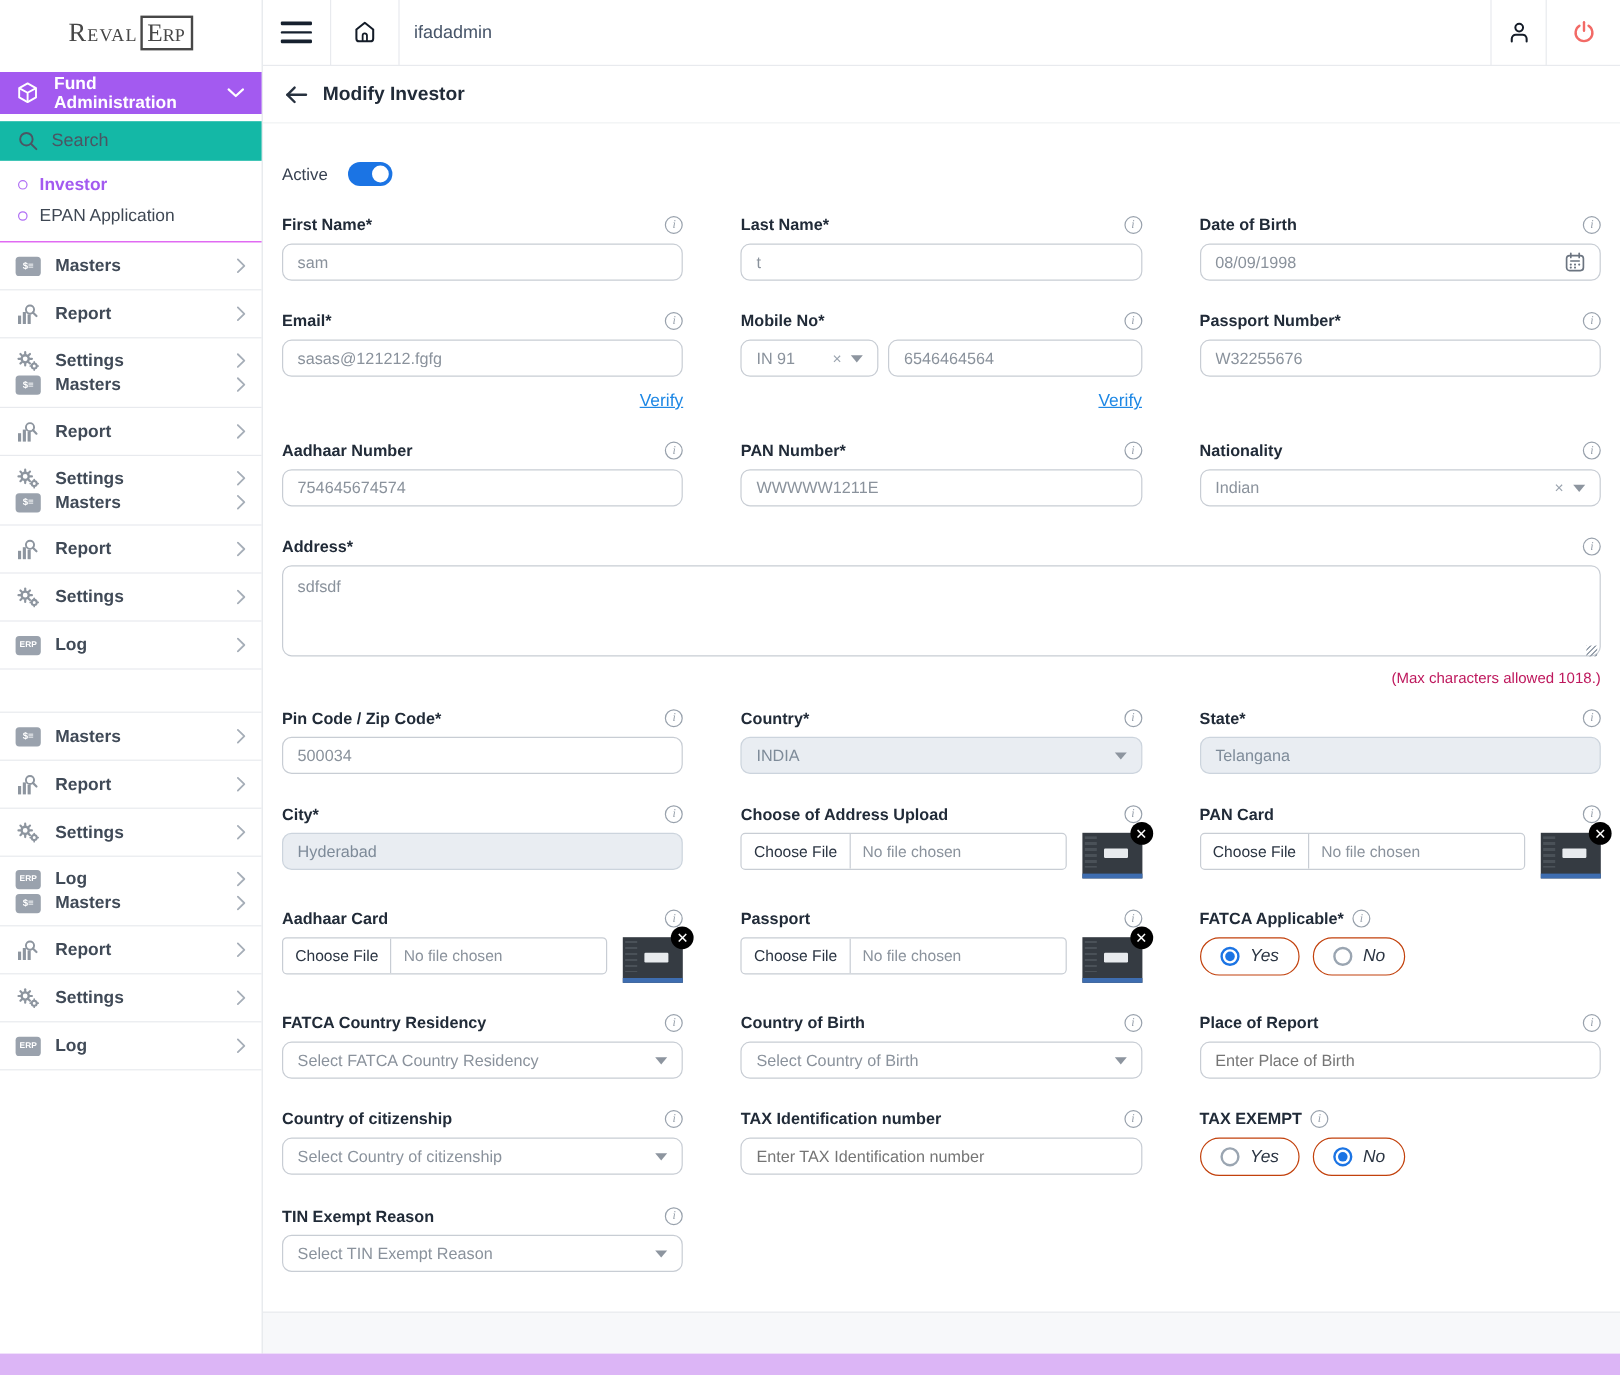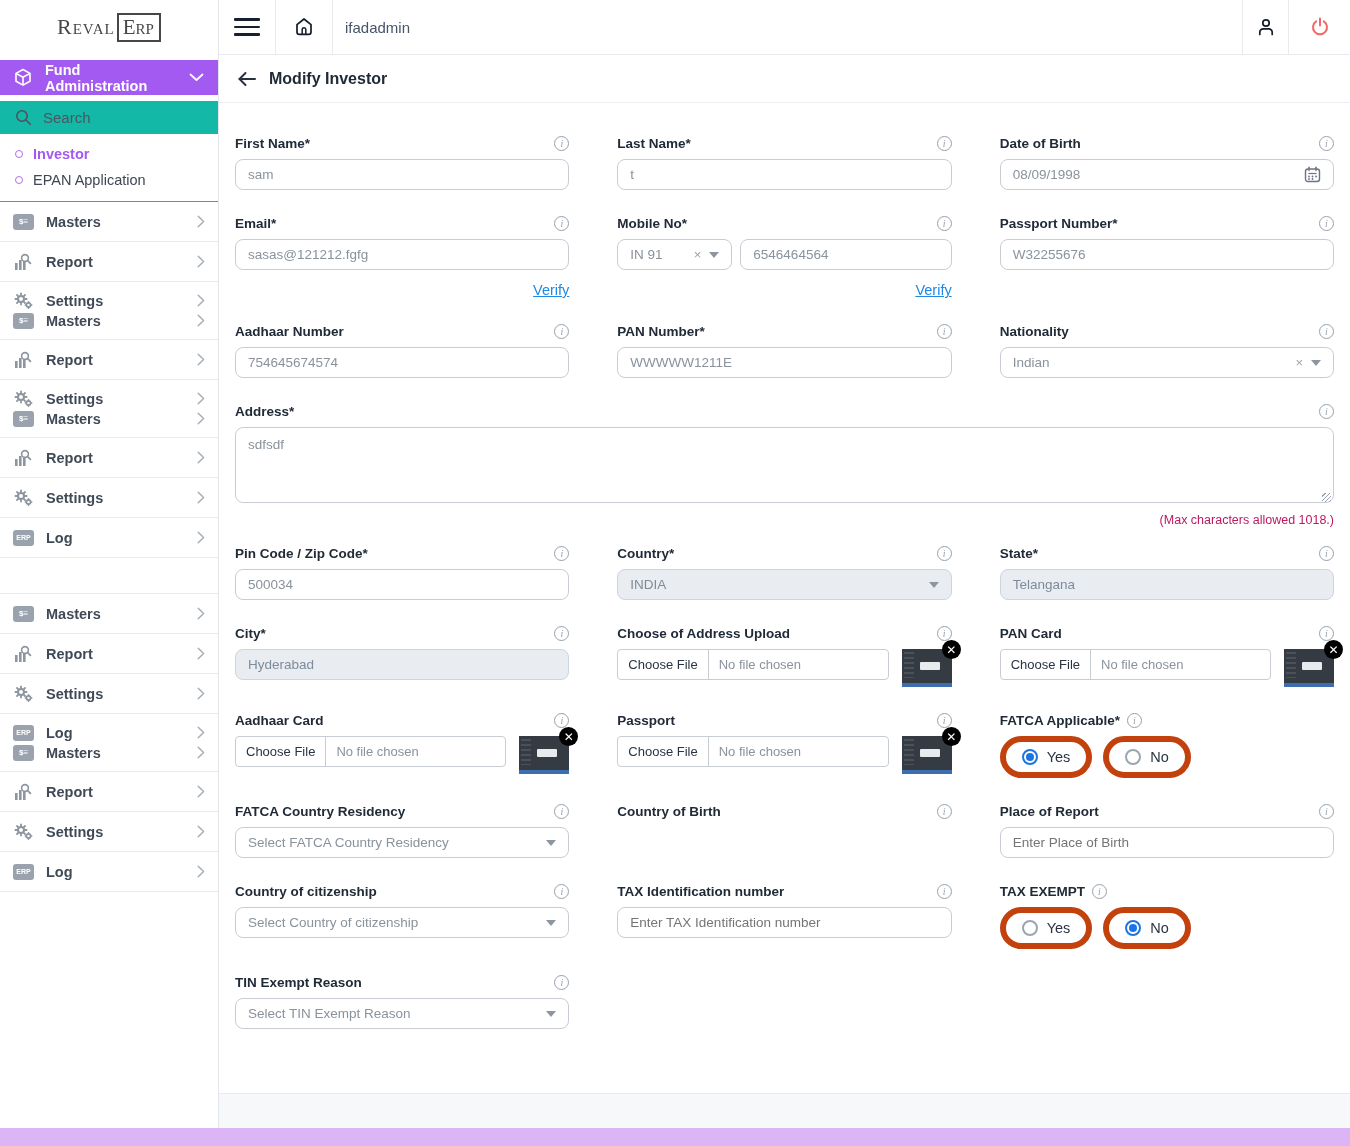--- a/index.html
+++ b/index.html
@@ -81,21 +81,21 @@
   .file-input { flex:1; height:31px; border:1px solid #c8cdd4; border-radius:4px; display:flex; align-items:center; overflow:hidden; cursor:pointer; background:#fff; }
   .file-btn { padding:0 10px; font-size:13px; color:#2a3442; border-right:1px solid #c8cdd4; height:100%; display:flex; align-items:center; }
   .file-status { padding:0 10px; font-size:13px; color:#8a929c; }
   .thumb { position:relative; width:50px; height:38px; background:#353b42; margin-left:13px; flex:0 0 50px; cursor:pointer; }
   .thumb .t-col { position:absolute; left:2px; top:3px; width:10px; height:26px; background:repeating-linear-gradient(#4a5158 0 2px, #353b42 2px 5px); }
   .thumb .t-dlg { position:absolute; left:18px; top:13px; width:20px; height:8px; background:#e8ebee; border-radius:1px; }
   .thumb .t-bar { position:absolute; left:0; bottom:0; width:100%; height:4px; background:#3e6db0; }
   .thumb-x { position:absolute; top:-9px; right:-9px; width:19px; height:19px; border-radius:50%; background:#000; color:#fff; font-size:12px; display:flex; align-items:center; justify-content:center; z-index:1; cursor:pointer; }
 
   .radio-row { display:flex; gap:11px; margin-top:3px; }
-  .pill { display:flex; align-items:center; gap:9px; border:6px solid #c2410c; border-radius:999px; padding:7px 16px; cursor:pointer; font-size:14.5px; color:#2a3442; background:#fff; }
+  .pill { display:flex; align-items:center; gap:9px; border:1px solid #c2410c; border-radius:999px; padding:7px 16px; cursor:pointer; font-size:14.5px; color:#2a3442; background:#fff;font-style:italic; }
   .radio { width:16px; height:16px; border-radius:50%; border:2px solid #9aa5b1; flex:0 0 16px; position:relative; }
   .radio.checked { border-color:#1b74e4; }
   .radio.checked::after { content:""; position:absolute; left:2px; top:2px; width:8px; height:8px; border-radius:50%; background:#1b74e4; }
 
   .actions { display:flex; justify-content:flex-end; gap:10px; padding:10px 0 20px; }
 
   .below-strip { position:absolute; left:219px; top:1093px; width:1131px; height:35px; background:#f7f8fa; border-top:1px solid #e8eaee; }
   .bottom-bar { position:absolute; left:0; top:1128px; width:1350px; height:18px; background:#dcb5f6; z-index:5; }
 
   svg { display:block; }
@@ -507,20 +507,26 @@
       <svg width="20" height="16" viewBox="0 0 20 16">
           <line x1="2.5" y1="8" x2="18" y2="8" stroke="#27313f" stroke-width="2" stroke-linecap="round"></line>
           <polyline points="8.5,2 2.5,8 8.5,14" fill="none" stroke="#27313f" stroke-width="2" stroke-linecap="round" stroke-linejoin="round"></polyline>
         </svg>
     </span>
     <span class="page-title">Modify Investor</span>
   </div>
 
   <main class="content">
 
+    <div class="active-row">
+      <span class="active-label">Active</span>
+      <span class="toggle">
+          <span class="knob"></span>
+        </span>
+    </div>
 
     <div class="form-grid">
 
       <div class="field">
         <div class="lblrow">
             <span class="lbl">First Name*</span>
             <span class="info">i</span>
           </div>
         <input class="inp" value="sam" style="">
       </div>
@@ -757,20 +763,24 @@
         <div class="inp selectbox">
           <span class="sel-text">Select FATCA Country Residency</span>
           <span class="caret"></span>
         </div>
       </div>
       <div class="field">
         <div class="lblrow">
             <span class="lbl">Country of Birth</span>
             <span class="info">i</span>
           </div>
+        <div class="inp selectbox">
+          <span class="sel-text">Select Country of Birth</span>
+          <span class="caret"></span>
+        </div>
       </div>
       <div class="field">
         <div class="lblrow">
             <span class="lbl">Place of Report</span>
             <span class="info">i</span>
           </div>
         <input class="inp" placeholder="Enter Place of Birth" style="">
       </div>
 
       <div class="field">

